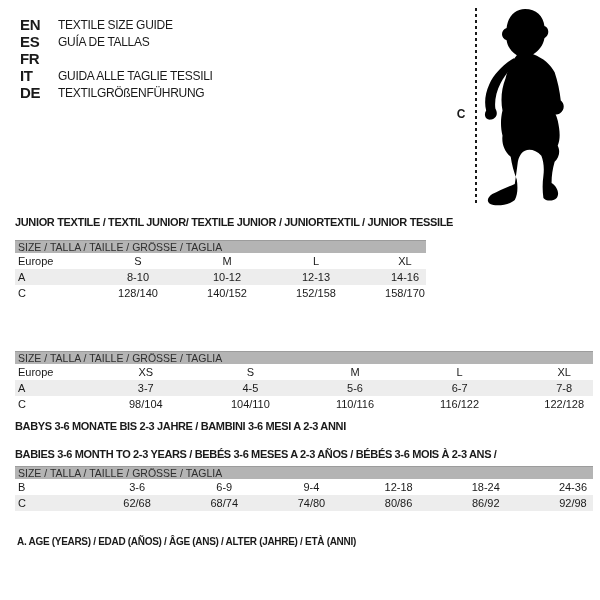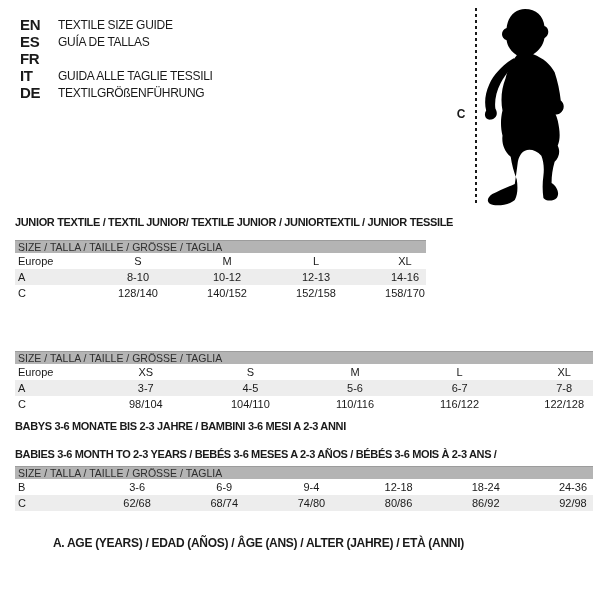--- a/index.html
+++ b/index.html
@@ -36,21 +36,21 @@
   .table-babies   { top:466px; width:578px; }
   .t-bar { height:13px; background:#b4b4b4; border-top:1px solid #9c9c9c;
     display:flex; align-items:center; padding-left:3px;
     font-size:10.5px; color:#2e2e2e; white-space:nowrap; }
   .t-row { display:flex; height:16px; align-items:center; font-size:11px;gap:47px; }
   .t-row .lbl { width:55px; padding-left:3px; }
   .t-row .val { flex:1; text-align:center; }
   .stripe { background:#ededed; }
   
   .footnotes { position:absolute; left:17px; top:536px; }
-  .footnote { height:17px; font-weight:bold; font-size:12px; letter-spacing:-0.3px; white-space:nowrap;margin-left:36px; }
+  .footnote { height:17px; font-weight:bold; font-size:10px; letter-spacing:-0.3px; white-space:nowrap; }
 </style>
 </head>
 <body>
 
 <div class="page">
 
   <div class="lang-block">
     <div class="lang-row">
       <span class="lang-code">EN</span>
       <span class="lang-text">TEXTILE SIZE GUIDE</span>

